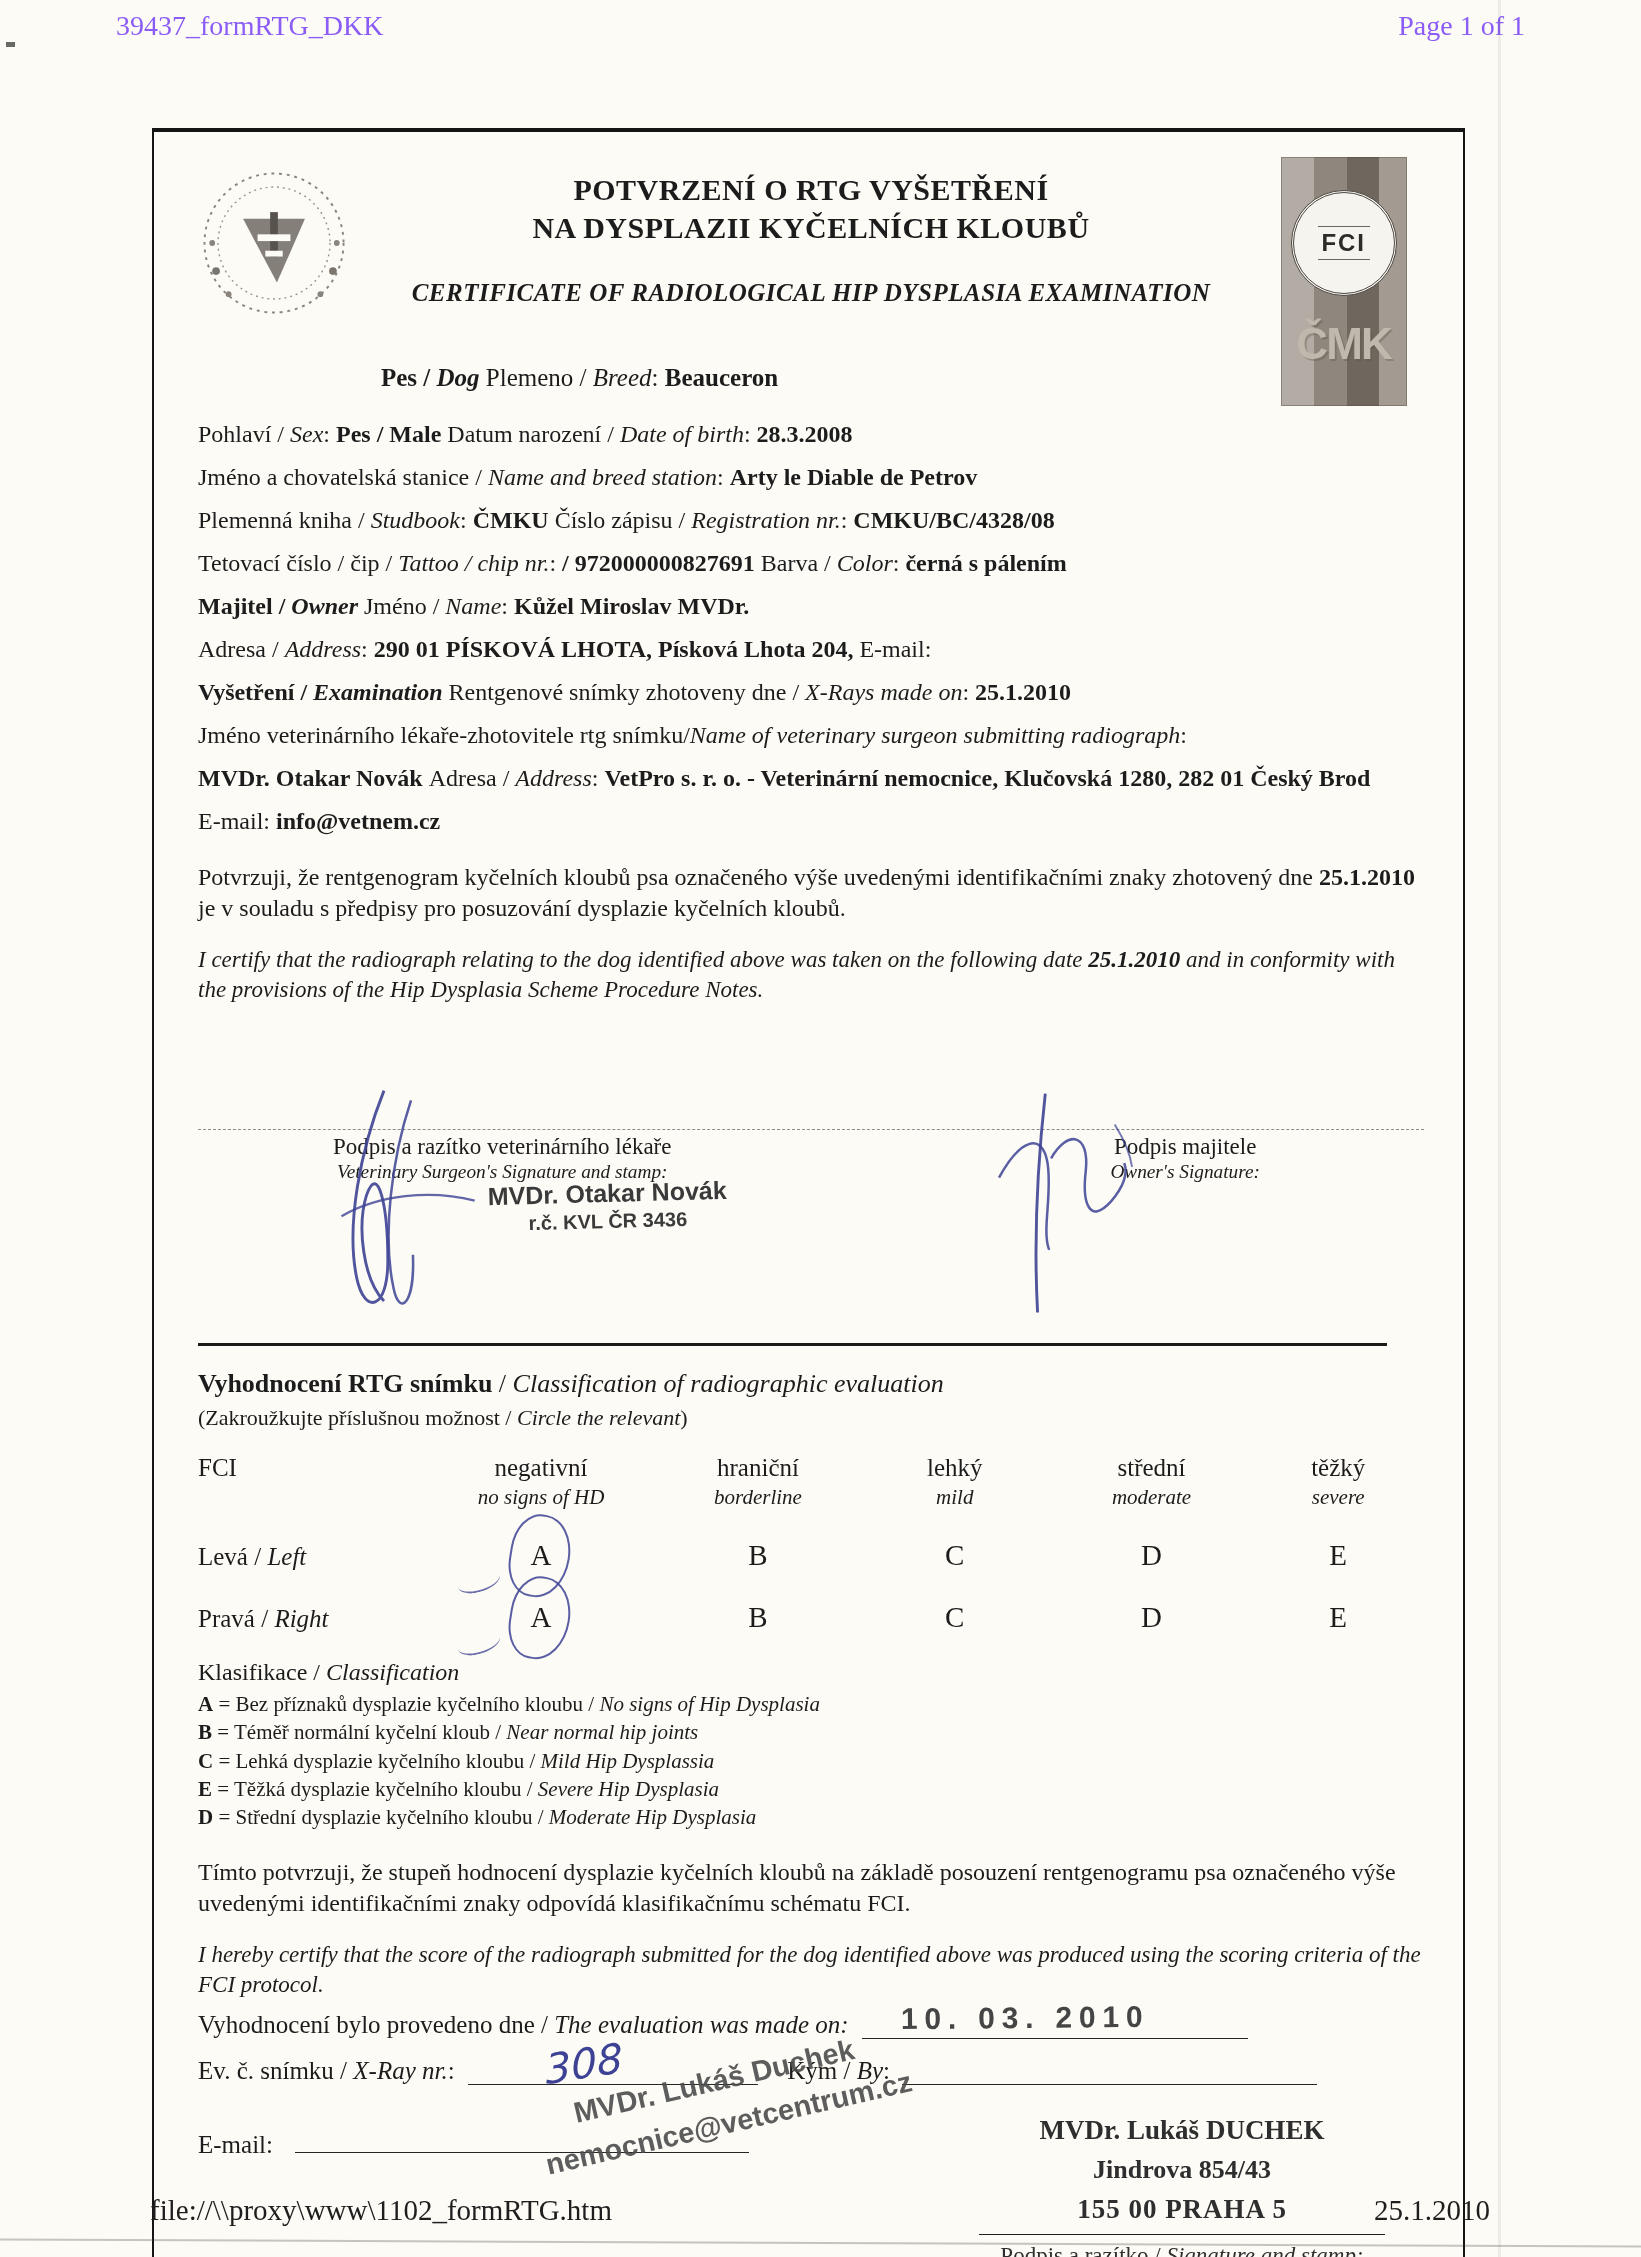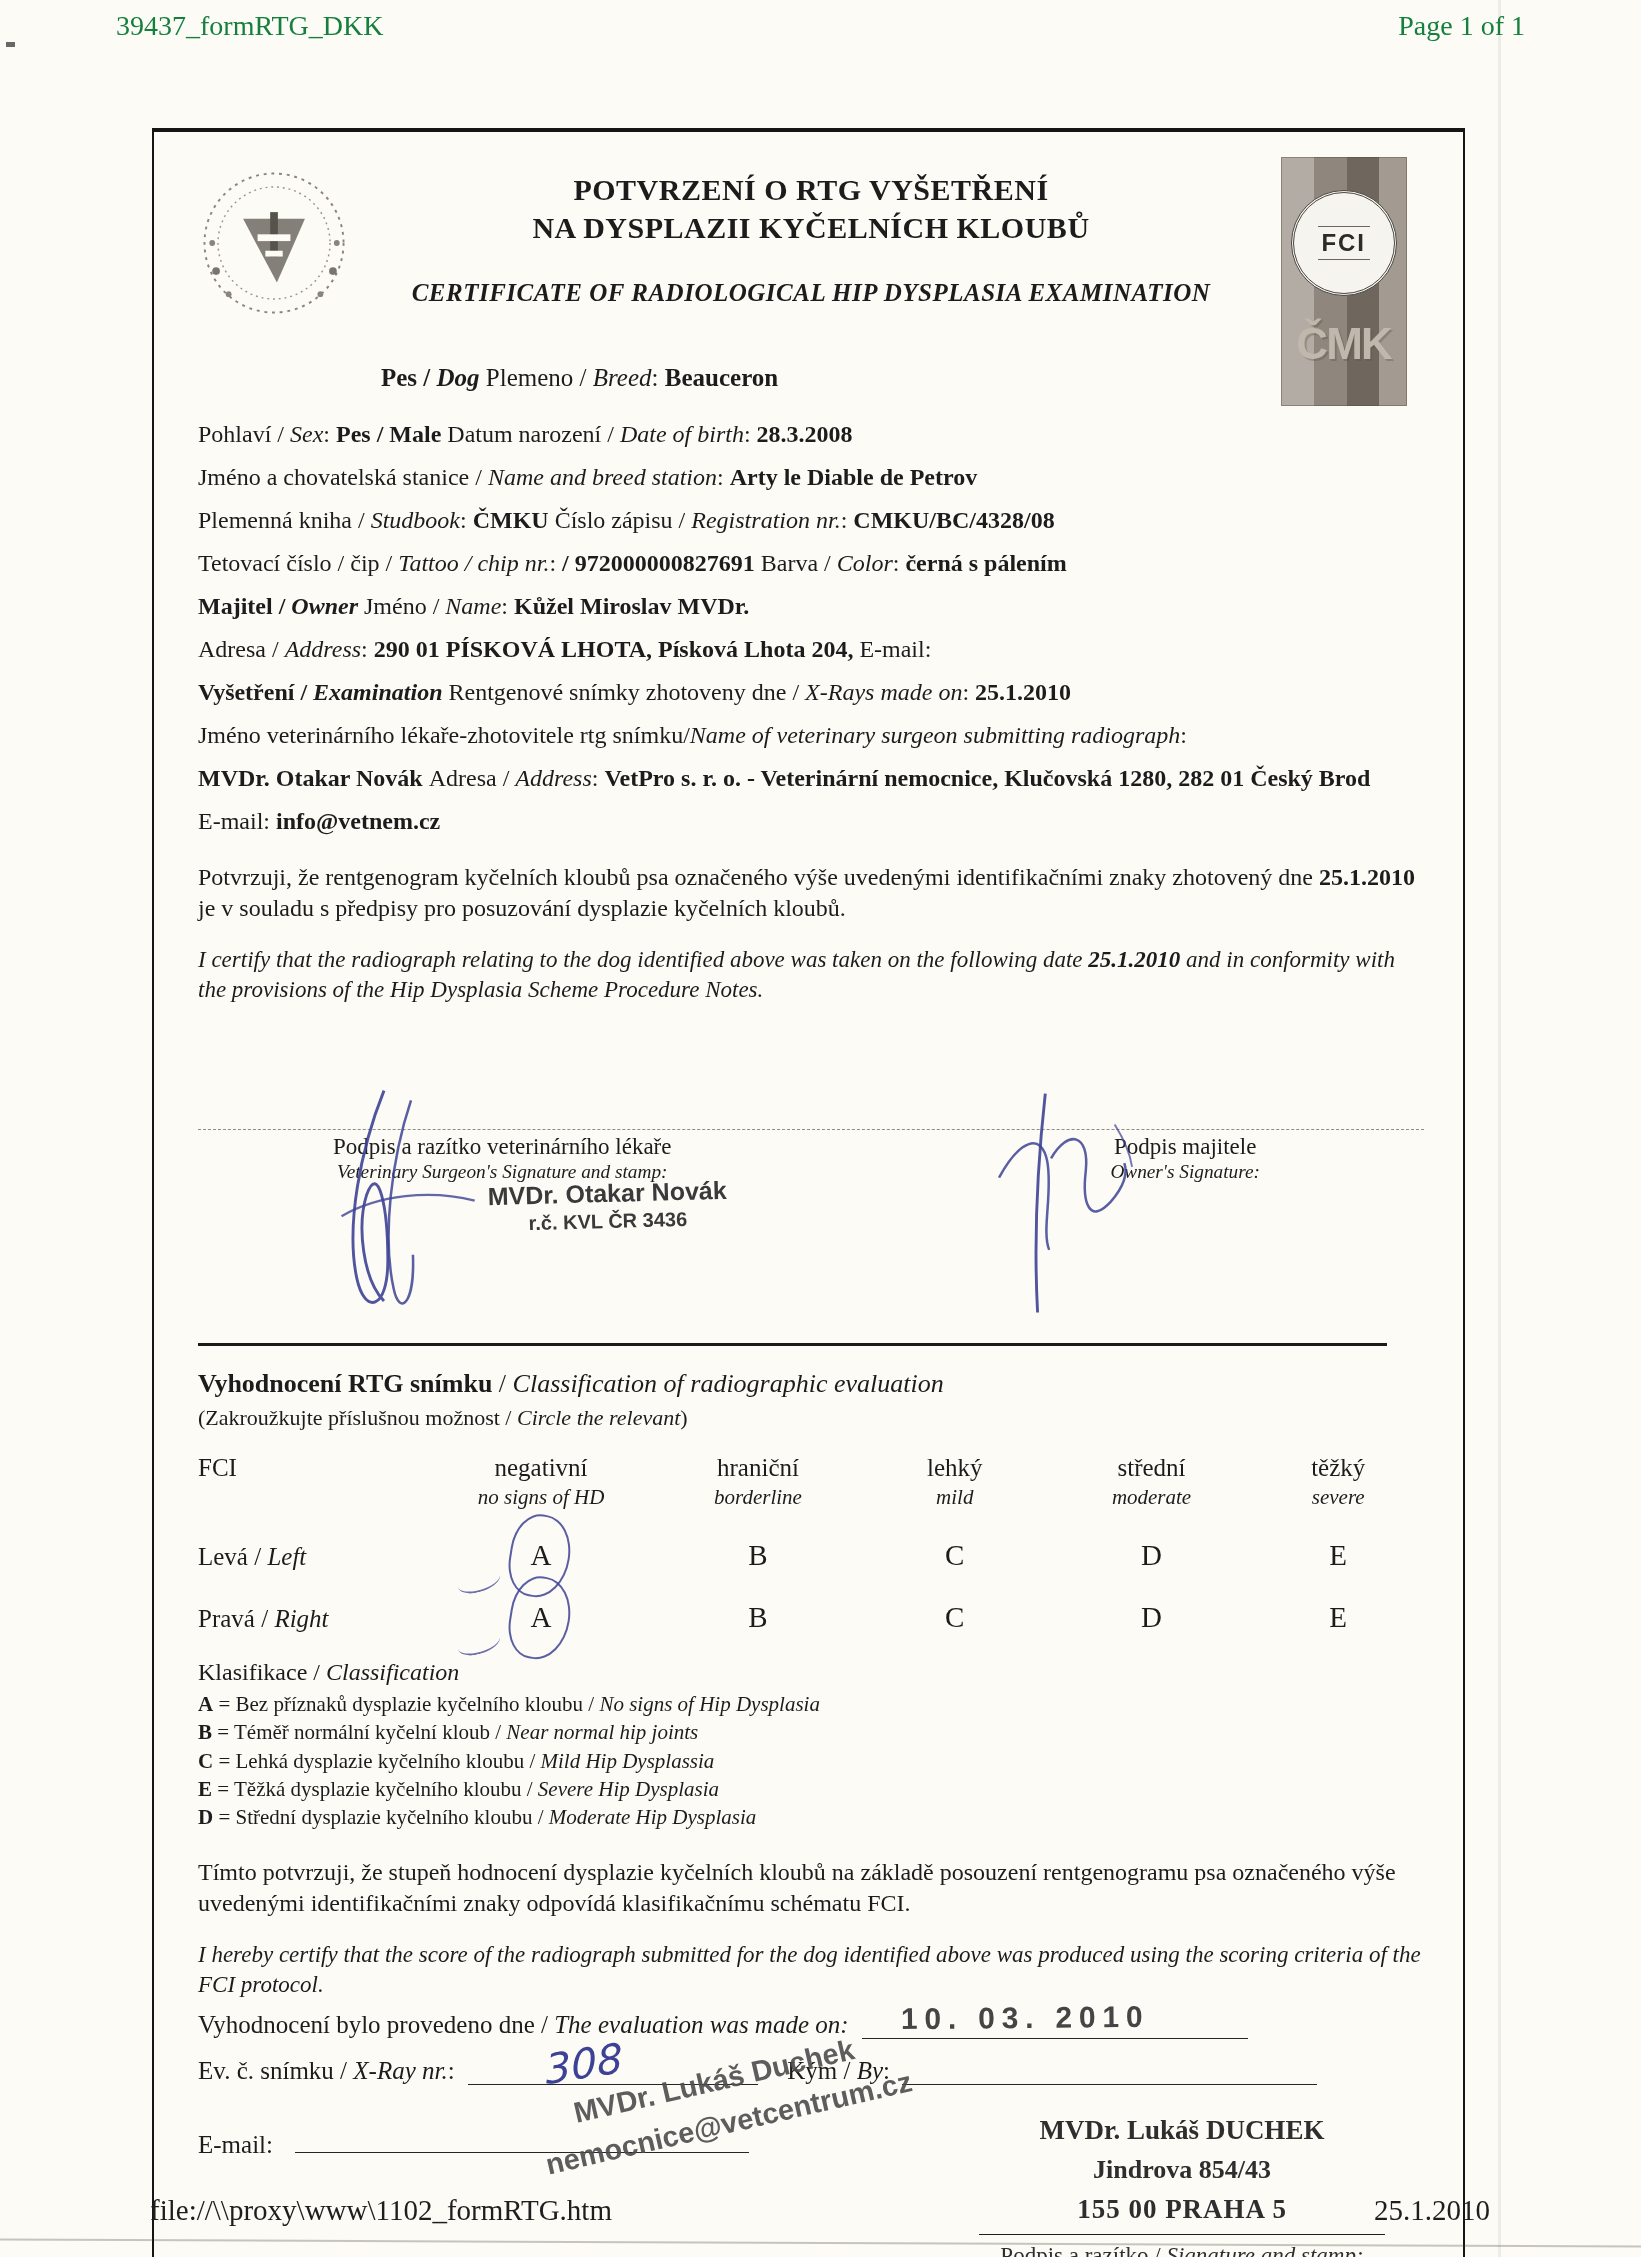--- a/index.html
+++ b/index.html
@@ -6,21 +6,21 @@
   .scan{position:relative;width:1641px;height:2257px;background:#fcfbf6;
         font-family:"Liberation Serif",serif;color:#1c1c1c;overflow:hidden;}
   .scan::after{content:"";position:absolute;left:1498px;top:0;width:2.9px;height:100%;
         background:rgba(120,110,100,.10);}
   .artifact-bottom-line{position:absolute;left:0;top:2242px;width:100%;height:1.9px;
         background:rgba(60,55,50,.28);transform:rotate(.25deg);}
   .artifact-left-tick{position:absolute;left:5.8px;top:42px;width:9.7px;height:4.8px;background:#2a2a2a;opacity:.7;}
 
   
   .print-header{position:absolute;left:116px;right:116px;top:9.7px;display:flex;
-        justify-content:space-between;font-size:28px;color:#15803d;}
+        justify-content:space-between;font-size:28px;color:#8b5cf6;}
   .print-footer{position:absolute;left:150px;right:151px;top:2194px;display:flex;
         justify-content:space-between;font-size:29px;color:#1e1e1e;}
 
   
   .form-box{position:absolute;left:152px;top:128px;width:1313px;box-sizing:border-box;
         border:2.9px solid #151515;border-top-width:4.8px;border-bottom-width:4.8px;
         padding:0 39px 23px 44px;background:transparent;}
 
   
   .masthead{position:relative;height:230px;}

